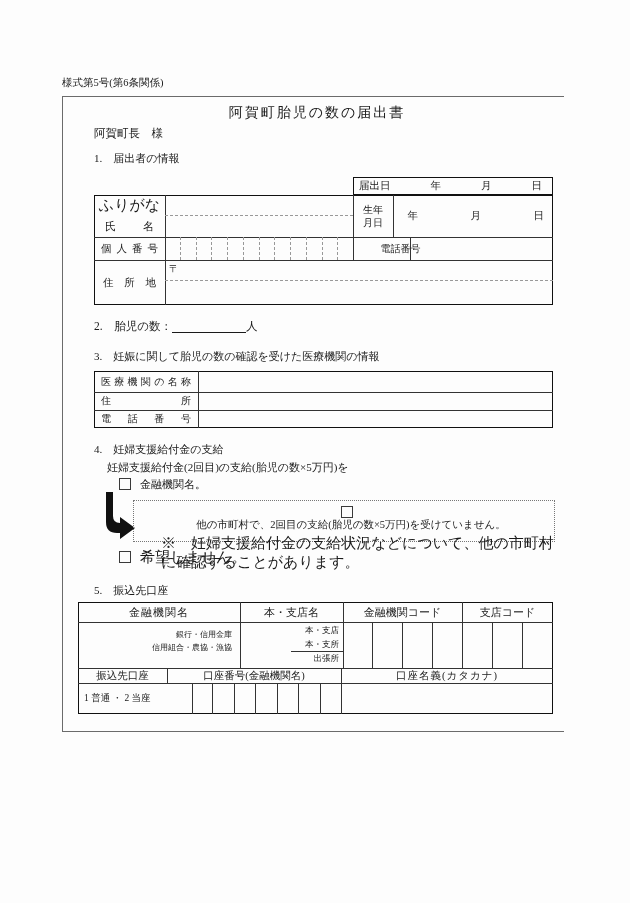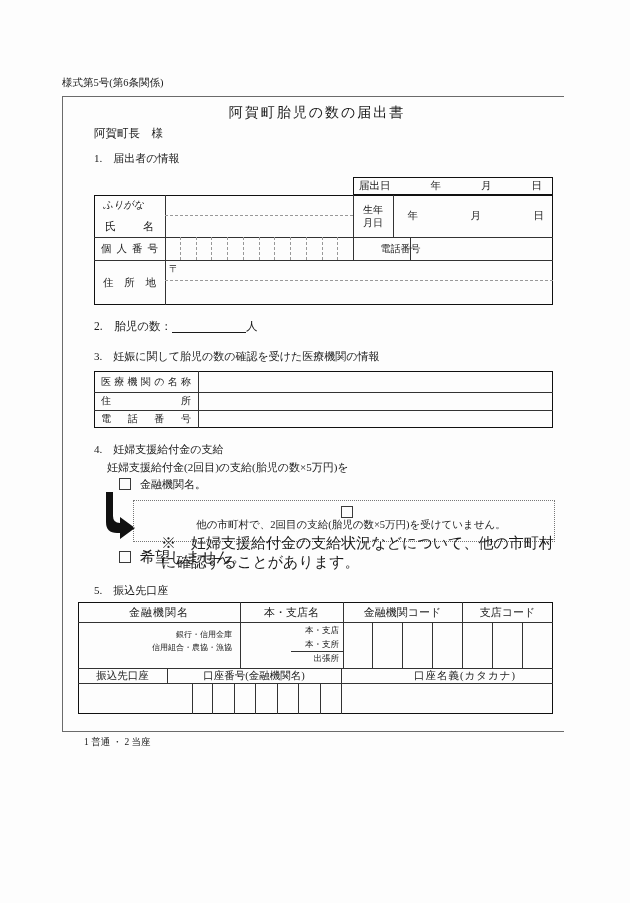--- a/index.html
+++ b/index.html
@@ -47,21 +47,21 @@
   <div class="box" style="left:94px;top:195px;width:459px;height:110px;border:1.5px solid #111;"></div>
   <div class="vline" style="left:165px;top:195px;height:110px;"></div>
   <div class="vline" style="left:353px;top:195px;height:65px;"></div>
   <div class="vline" style="left:393px;top:195px;height:42px;"></div>
   <div class="vline" style="left:410px;top:237px;height:23px;"></div>
   <div class="hline dash" style="left:165px;top:215px;width:188px;"></div>
   <div class="hline" style="left:94px;top:237px;width:459px;"></div>
   <div class="hline" style="left:94px;top:260px;width:459px;"></div>
   <div class="hline dash" style="left:165px;top:280px;width:388px;"></div>
 
-  <div class="abs center" style="left:88px;top:195px;width:71px;height:20px;font-size:10px;font-style:italic;">ふりがな</div>
+  <div class="abs center" style="left:94px;top:195px;width:71px;height:20px;font-size:15px;">ふりがな</div>
   <div class="abs justify-chars" style="left:94px;top:215px;width:71px;height:22px;padding:0 11px;box-sizing:border-box;font-size:11px;">
       <span>氏</span>
       <span>名</span>
     </div>
   <div class="abs justify-chars" style="left:94px;top:237px;width:71px;height:23px;padding:0 7px;box-sizing:border-box;font-size:10.5px;">
       <span>個</span>
       <span>人</span>
       <span>番</span>
       <span>号</span>
     </div>
@@ -198,23 +198,23 @@
       <div class="dcell"></div>
     </div>
   <div class="cells cells-solid" style="left:462px;top:622px;width:91px;height:46px;">
       <div class="dcell"></div>
       <div class="dcell"></div>
       <div class="dcell"></div>
     </div>
 
   <div class="abs center" style="left:78px;top:668px;width:89px;height:15px;font-size:10.5px;">振込先口座</div>
   <div class="abs center" style="left:167px;top:668px;width:174px;height:15px;font-size:10.5px;">口座番号(金融機関名)</div>
-  <div class="abs center" style="left:341px;top:668px;width:212px;height:15px;font-size:10.5px;letter-spacing:1px;padding-left:18px;">口座名義(カタカナ)</div>
-
-  <div class="abs vcenter" style="left:78px;top:683px;width:114px;height:31px;padding-left:6px;box-sizing:border-box;font-size:9.5px;margin-top:44px;">1 普通 ・ 2 当座</div>
+  <div class="abs center" style="left:341px;top:668px;width:212px;height:15px;font-size:10.5px;letter-spacing:1px;">口座名義(カタカナ)</div>
+
+  <div class="abs vcenter" style="left:78px;top:683px;width:114px;height:31px;padding-left:6px;box-sizing:border-box;font-size:9.5px;">1 普通 ・ 2 当座</div>
   <div class="cells cells-solid" style="left:192px;top:683px;width:149px;height:31px;">
       <div class="dcell"></div>
       <div class="dcell"></div>
       <div class="dcell"></div>
       <div class="dcell"></div>
       <div class="dcell"></div>
       <div class="dcell"></div>
       <div class="dcell"></div>
     </div>
   <div class="box" style="left:341px;top:683px;width:212px;height:31px;"></div>

